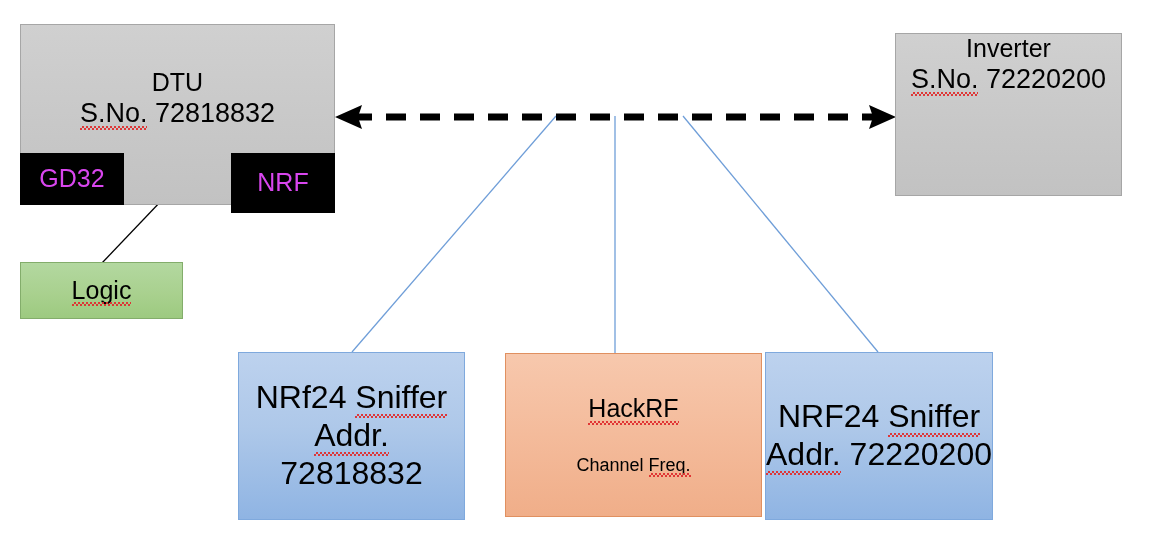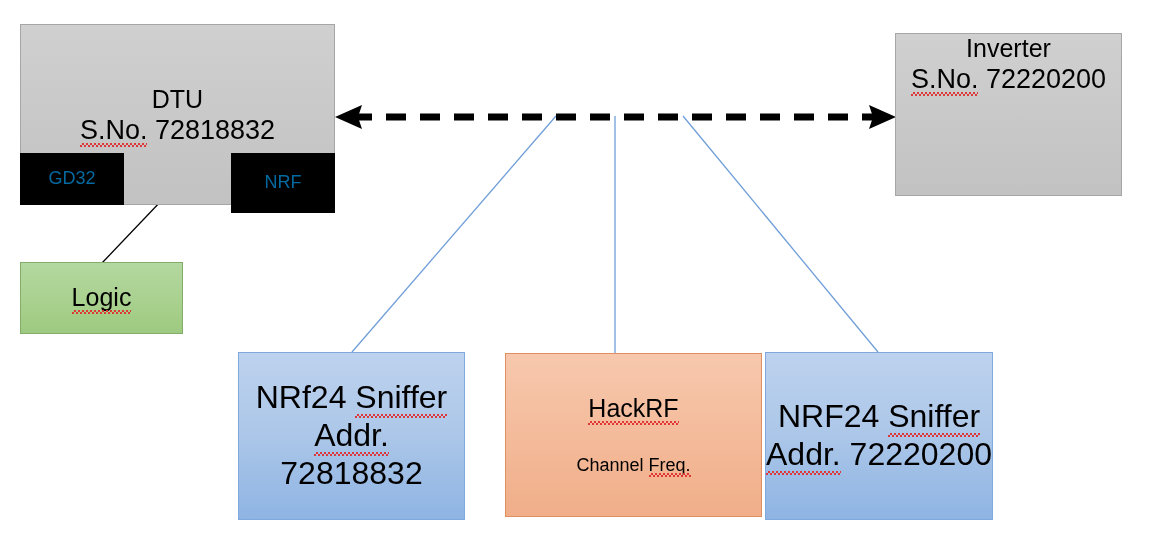--- a/index.html
+++ b/index.html
@@ -30,42 +30,42 @@
   }
 
   
   .grey-box {
     background: linear-gradient(180deg, #d0d0d0 0%, #c8c8c8 55%, #c2c2c2 100%);
     border: 1px solid #a6a6a6;
   }
   #dtu-box {
     left: 20px; top: 24px; width: 315px; height: 181px;
     justify-content: flex-start;
-    padding-top: 60px;
+    padding-top: 43px;
   }
   #inverter-box {
     left: 895px; top: 33px; width: 227px; height: 163px;
     justify-content: flex-start;
   }
   .grey-line1 { font-size: 25px; }
   .grey-line2 { font-size: 27px; }
 
   
   .chip-box {
     background: #000000;
-    color: #0369a1;
-    font-size: 18px;
+    color: #d946ef;
+    font-size: 25px;
     border: none;
   }
   #gd32-box { left: 20px; top: 153px; width: 104px; height: 52px; }
   #nrf-box  { left: 231px; top: 153px; width: 104px; height: 60px; }
 
   
   #logic-box {
-    left: 20px; top: 262px; width: 163px; height: 72px;
+    left: 20px; top: 262px; width: 163px; height: 57px;
     background: linear-gradient(180deg, #b3d8a0 0%, #a8d08d 60%, #9dca80 100%);
     border: 1px solid #83ad6b;
     font-size: 25px;
   }
 
   
   .blue-box {
     background: linear-gradient(180deg, #bdd2ee 0%, #aec8e9 45%, #8fb4e3 100%);
     border: 1px solid #7fa9dd;
     font-size: 32px;

